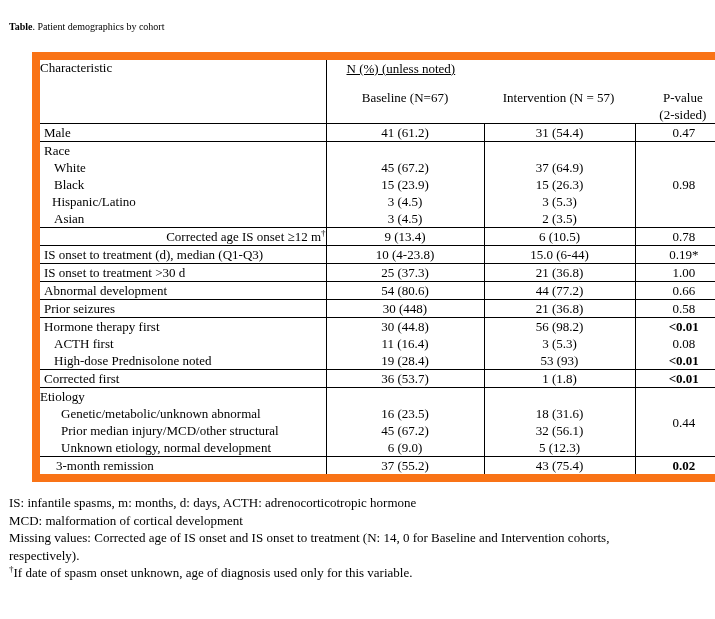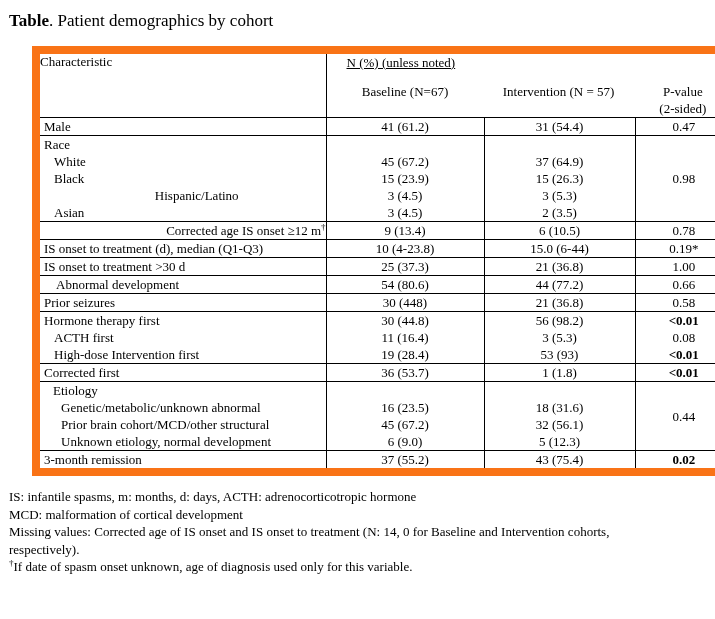--- a/index.html
+++ b/index.html
@@ -4,21 +4,21 @@
 <style>
   html,body{margin:0;padding:0;background:#fff;}
   body{
     width:715px;height:619px;
     font-family:"Liberation Serif",serif;
     font-size:13px;color:#000;
     -webkit-font-smoothing:antialiased;
   }
   .page{padding:6px 7px 0 8px;}
 
-  .caption{margin:6px 0 16px 1px;font-size:17px;height:18px;line-height:18px;}
+  .caption{margin:12px 0 16px 1px;font-size:10px;height:18px;line-height:18px;}
   .caption .cap-bold{font-weight:bold;}
 
   table.demo{
     border-collapse:collapse;table-layout:fixed;
     width:700px;border:8px solid #f97316;margin-left:24px;
   }
   table.demo td{border:1px solid #000;padding:0;vertical-align:top;}
 
   
   .hdr-char{padding:2px 4px;}
@@ -90,21 +90,21 @@
           </td>
           <td class="cell-p">
             <div class="line">0.47</div>
           </td>
         </tr>
         <tr>
           <td class="cell-label">
             <div class="line" style="padding-left: 4px;">Race</div>
             <div class="line" style="padding-left: 14px;">White</div>
             <div class="line" style="padding-left: 14px;">Black</div>
-            <div class="line" style="padding-left: 28px; text-align: center;">Hispanic/Latino</div>
+            <div class="line" style="padding-left: 12px;">Hispanic/Latino</div>
             <div class="line" style="padding-left: 14px;">Asian</div>
           </td>
           <td class="cell-val">
             <div class="line">&nbsp;</div>
             <div class="line">45 (67.2)</div>
             <div class="line">15 (23.9)</div>
             <div class="line">3 (4.5)</div>
             <div class="line">3 (4.5)</div>
           </td>
           <td class="cell-val">
@@ -155,21 +155,21 @@
           </td>
           <td class="cell-val">
             <div class="line">21 (36.8)</div>
           </td>
           <td class="cell-p">
             <div class="line">1.00</div>
           </td>
         </tr>
         <tr>
           <td class="cell-label">
-            <div class="line" style="padding-left: 16px;">Abnormal development</div>
+            <div class="line" style="padding-left: 4px;">Abnormal development</div>
           </td>
           <td class="cell-val">
             <div class="line">54 (80.6)</div>
           </td>
           <td class="cell-val">
             <div class="line">44 (77.2)</div>
           </td>
           <td class="cell-p">
             <div class="line">0.66</div>
           </td>
@@ -185,21 +185,21 @@
             <div class="line">21 (36.8)</div>
           </td>
           <td class="cell-p">
             <div class="line">0.58</div>
           </td>
         </tr>
         <tr>
           <td class="cell-label">
             <div class="line" style="padding-left: 4px;">Hormone therapy first</div>
             <div class="line" style="padding-left: 14px;">ACTH first</div>
-            <div class="line" style="padding-left: 14px;">High-dose Intervention first</div>
+            <div class="line" style="padding-left: 14px;">High-dose Prednisolone noted</div>
           </td>
           <td class="cell-val">
             <div class="line">30 (44.8)</div>
             <div class="line">11 (16.4)</div>
             <div class="line">19 (28.4)</div>
           </td>
           <td class="cell-val">
             <div class="line">56 (98.2)</div>
             <div class="line">3 (5.3)</div>
             <div class="line">53 (93)</div>
@@ -219,44 +219,44 @@
           </td>
           <td class="cell-val">
             <div class="line">1 (1.8)</div>
           </td>
           <td class="cell-p">
             <div class="line bold">&lt;0.01</div>
           </td>
         </tr>
         <tr>
           <td class="cell-label">
-            <div class="line" style="padding-left: 13px;">Etiology</div>
+            <div class="line" style="padding-left: 0;">Etiology</div>
             <div class="line" style="padding-left: 21px;">Genetic/metabolic/unknown abnormal</div>
-            <div class="line" style="padding-left: 21px;">Prior brain cohort/MCD/other structural</div>
+            <div class="line" style="padding-left: 21px;">Prior median injury/MCD/other structural</div>
             <div class="line" style="padding-left: 21px;">Unknown etiology, normal development</div>
           </td>
           <td class="cell-val">
             <div class="line">&nbsp;</div>
             <div class="line">16 (23.5)</div>
             <div class="line">45 (67.2)</div>
             <div class="line">6 (9.0)</div>
           </td>
           <td class="cell-val">
             <div class="line">&nbsp;</div>
             <div class="line">18 (31.6)</div>
             <div class="line">32 (56.1)</div>
             <div class="line">5 (12.3)</div>
           </td>
           <td class="cell-p middle">
             <div class="line">0.44</div>
           </td>
         </tr>
         <tr>
           <td class="cell-label">
-            <div class="line" style="padding-left: 4px;">3-month remission</div>
+            <div class="line" style="padding-left: 16px;">3-month remission</div>
           </td>
           <td class="cell-val">
             <div class="line">37 (55.2)</div>
           </td>
           <td class="cell-val">
             <div class="line">43 (75.4)</div>
           </td>
           <td class="cell-p">
             <div class="line bold">0.02</div>
           </td>

